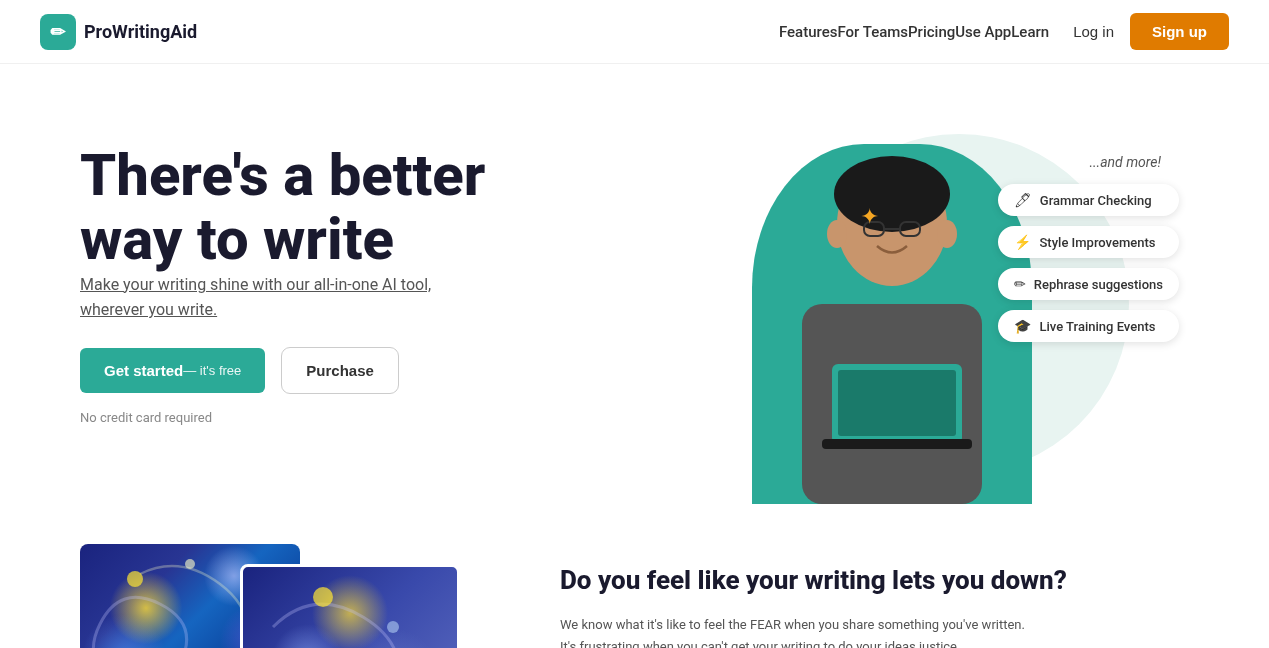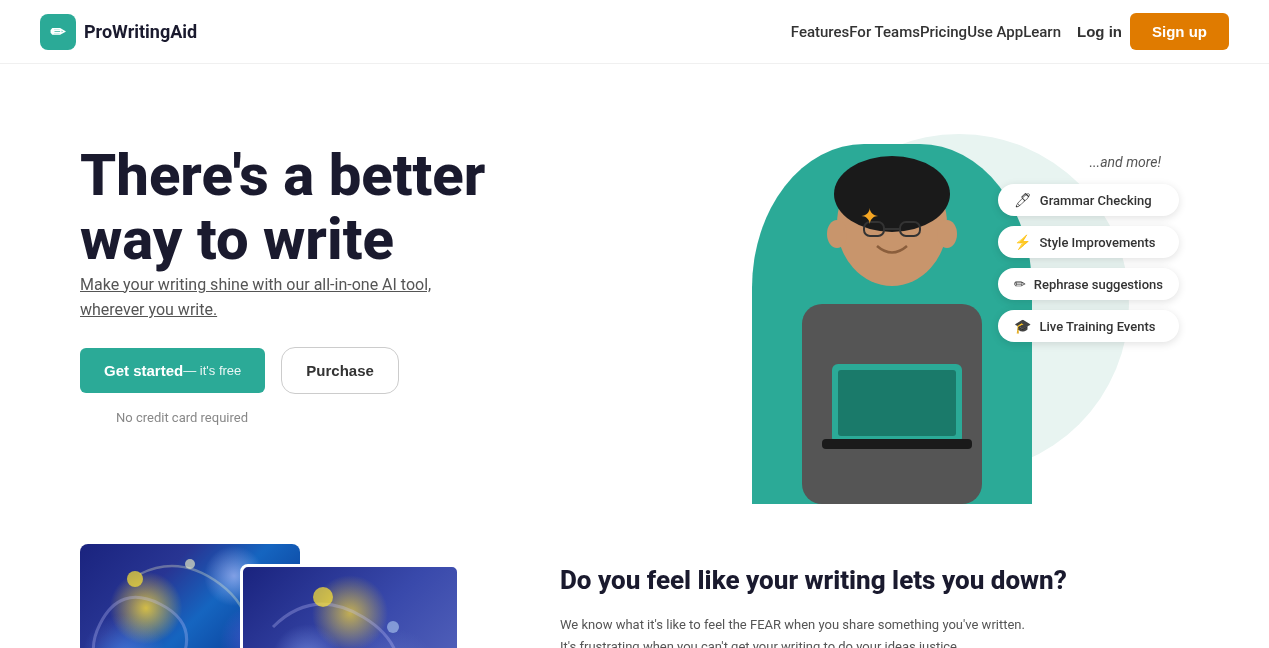--- a/index.html
+++ b/index.html
@@ -52,30 +52,30 @@
       align-items: center;
       list-style: none;
     }
     .nav-links a {
       text-decoration: none;
       color: #333;
       font-size: 15px;
       font-weight: 500;
     }
     .nav-btn-login {
-      margin-left: 16px;
+      margin-left: 24px;
       background: none;
       border: none;
       font-size: 15px;
-      font-weight: 700;
+      font-weight: 400;
       color: #333;
       cursor: pointer;
     }
     .nav-btn-signup {
-      margin-left: 8px;
+      margin-left: 16px;
       background: #e07b00;
       color: #fff;
       border: none;
       padding: 10px 22px;
       border-radius: 6px;
       font-size: 15px;
       font-weight: 600;
       cursor: pointer;
     }
 
@@ -127,30 +127,29 @@
     .btn-get-started .free-tag {
       font-size: 13px;
       font-weight: 400;
       opacity: 0.9;
     }
     .btn-purchase {
       background: #fff;
       color: #333;
       border: 1.5px solid #ccc;
       padding: 14px 24px;
-      border-radius: 14px;
+      border-radius: 9px;
       font-size: 15px;
       font-weight: 600;
       cursor: pointer;
     }
     .no-cc {
       font-size: 13px;
       color: #888;
       margin-top: 8px;
-      margin-left: 36px;
     }
 
     
     .hero-right {
       flex: 1;
       position: relative;
       display: flex;
       align-items: center;
       justify-content: center;
       min-height: 380px;

